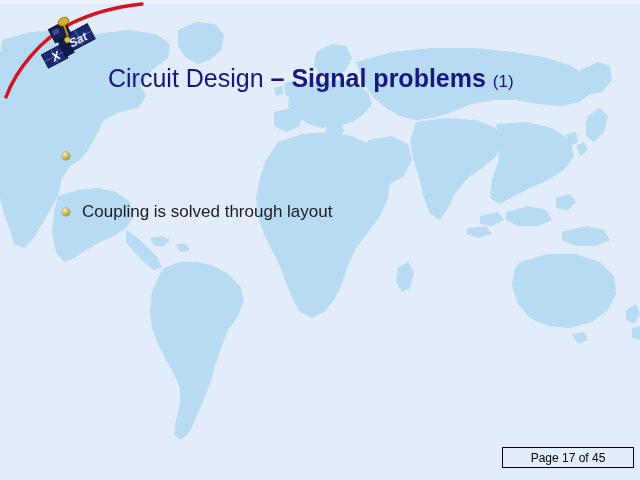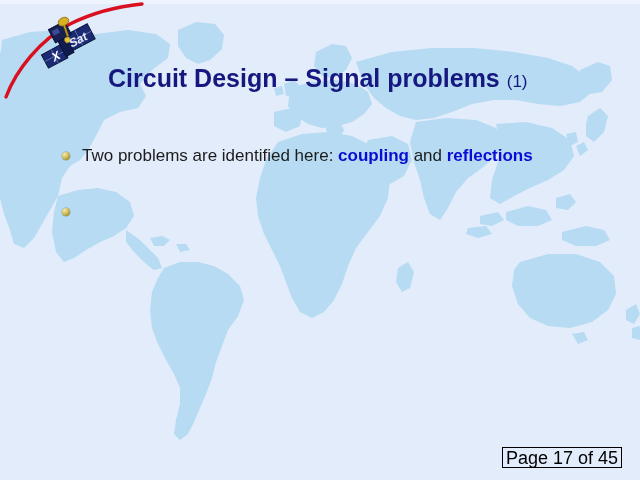--- a/index.html
+++ b/index.html
@@ -51,21 +51,21 @@
     position: absolute;
     left: 108px;
     top: 62px;
     color: #16177f;
     font-size: 25px;
     line-height: 32px;
     white-space: nowrap;
     letter-spacing: 0px;
   }
   #title .strong {
-    font-weight: bold;
+    font-weight: normal;
   }
   #title .dash {
     font-weight: bold;
   }
   #title .normal {
     font-weight: bold;
   }
   #title .paren {
     font-size: 17px;
     font-weight: normal;
@@ -101,26 +101,26 @@
   }
   .bullet-text .hl {
     color: #0b0bd6;
     font-weight: bold;
   }
   
   #page-box {
     position: absolute;
     left: 502px;
     top: 447px;
-    width: 120px;
+    width: 132px;
     height: 21px;
     border: 1px solid #000000;
     background: transparent;
     color: #000000;
-    font-size: 18px;
+    font-size: 12px;
     line-height: 21px;
     text-align: center;
     box-sizing: border-box;
   }
 </style>
 </head>
 <body>
 
 <div id="slide">
 
@@ -239,25 +239,25 @@
   </svg>
 
   <div id="title">
     <span class="strong">Circuit Design</span><span class="dash"> – </span><span class="normal">Signal problems</span>&nbsp;<span class="paren">(1)</span>
   </div>
 
   <div id="bullets">
 
     <div class="bullet-row">
       <span class="bullet-marker"></span>
-      <span class="bullet-text"><span>Two problems are identified here:  </span><span class="hl">coupling</span><span> and </span><span class="hl">reflections</span></span>
     </div>
 
     <div class="bullet-row">
       <span class="bullet-marker"></span>
+      <span class="bullet-text"><span>Coupling is solved through layout</span></span>
     </div>
 
 
   </div>
 
   <div id="page-box">Page 17 of 45</div>
 
 </div>
 
 </body></html>

